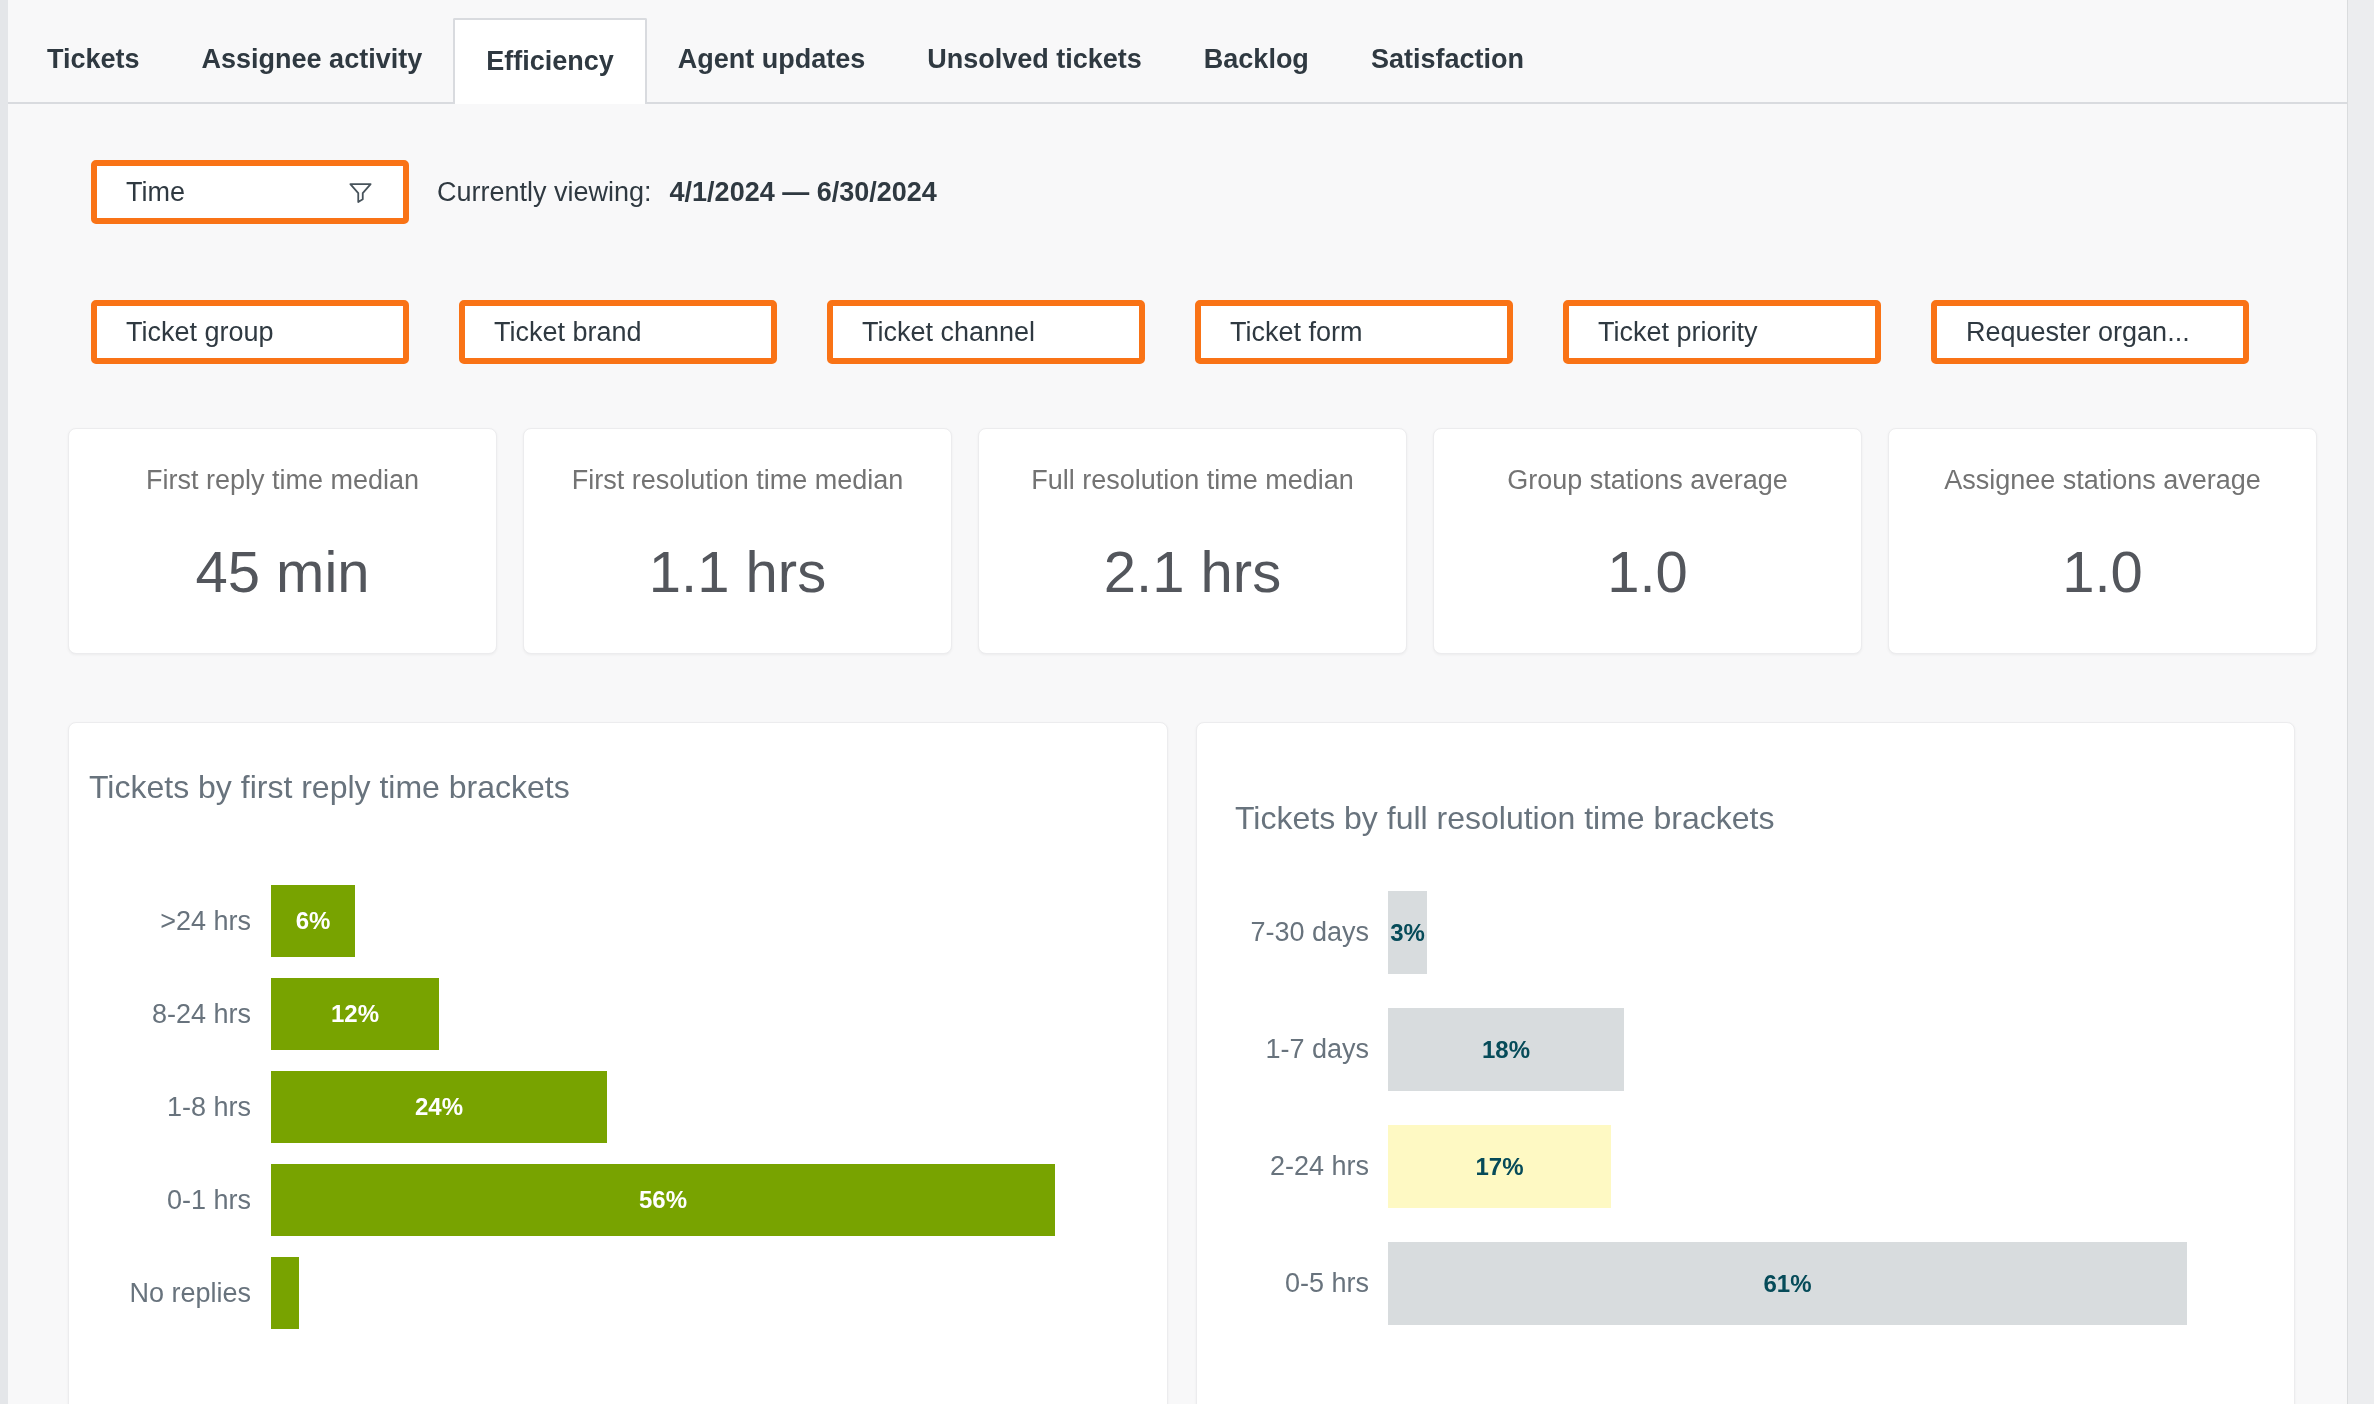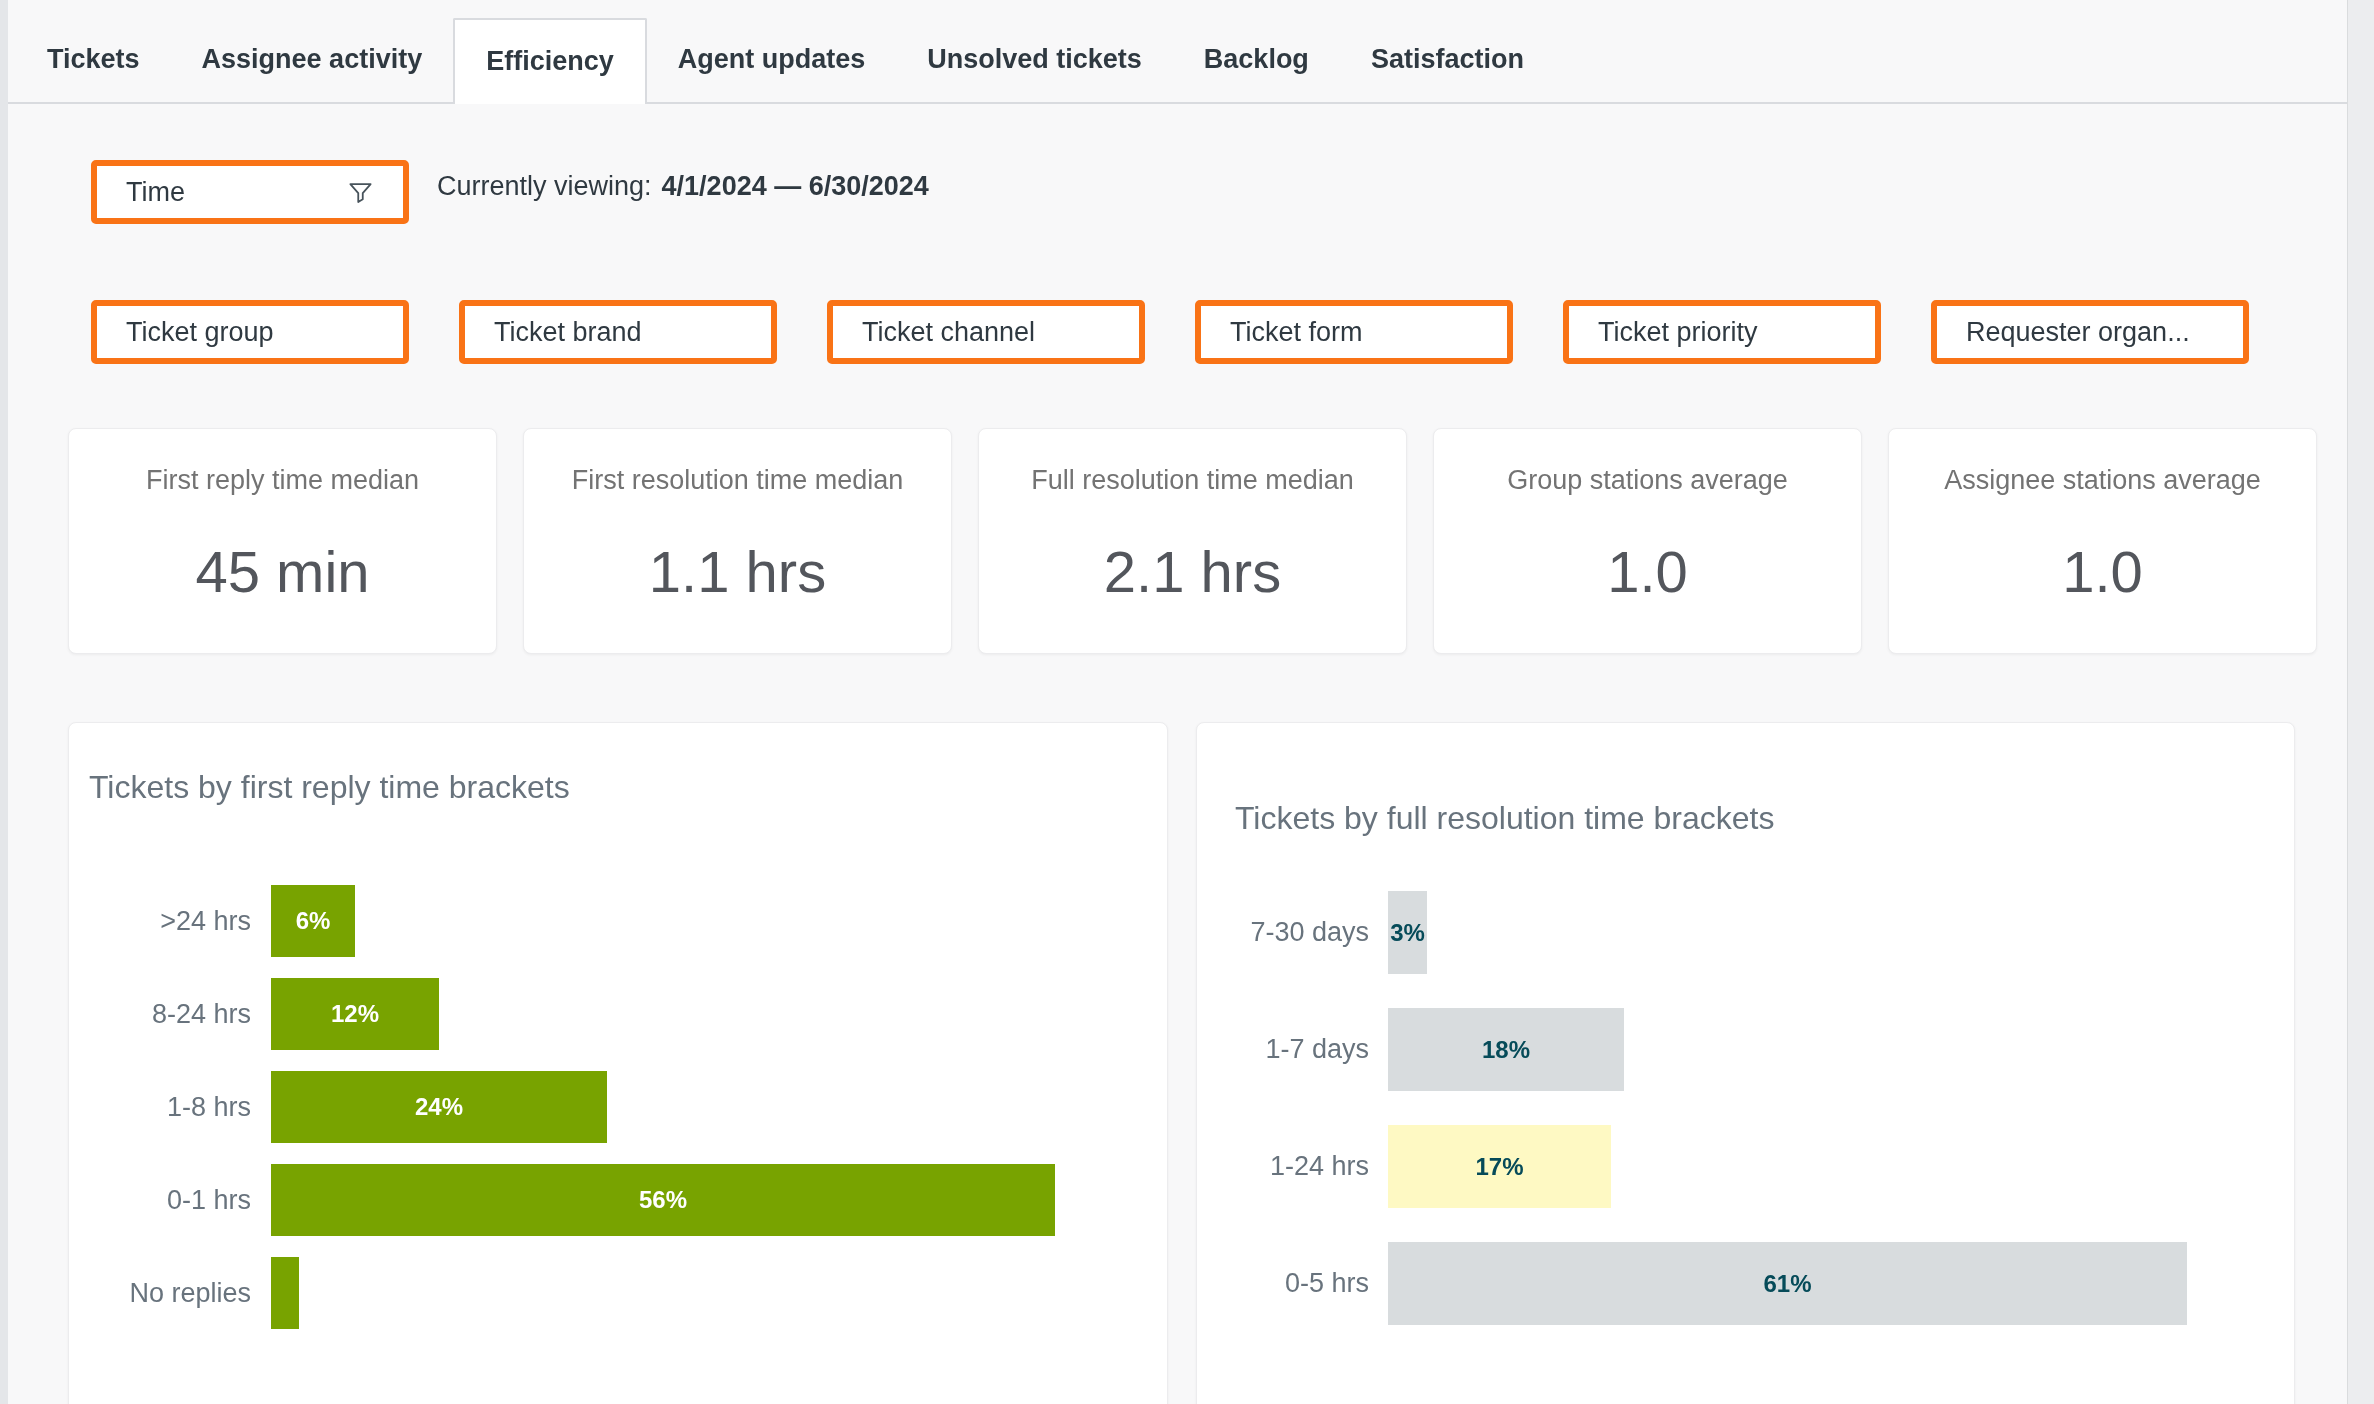--- a/index.html
+++ b/index.html
@@ -34,21 +34,21 @@
   }
 
   
   .btn {
     background:#FFFFFF; border:6px solid #f97316; border-radius:5px;
     font-size:27px; color:#2F3941; display:flex; align-items:center;
     padding:0 29px; cursor:pointer;
   }
   .time-btn { position:absolute; left:91px; top:160px; width:318px; height:64px; justify-content:space-between; }
   .funnel { width:27px; height:27px; }
-  .viewing { position:absolute; left:437px; top:154px; height:64px; display:flex; align-items:center; font-size:27px; gap:10px; }
+  .viewing { position:absolute; left:437px; top:160px; height:64px; display:flex; align-items:center; font-size:27px; gap:18px; }
   .viewing b { font-weight:bold; }
   .filter-row { position:absolute; left:91px; top:288px; display:flex; gap:50px; }
   .filter-row .btn { width:318px; height:64px;margin-top:12px; }
 
   
   .kpi-row { position:absolute; left:68px; top:428px; display:flex; gap:26px; }
   .kpi-card {
     width:429px; height:226px; background:#FFFFFF;
     border:1px solid #ECECEE; border-radius:8px;
     box-shadow:0 1px 3px rgba(0,0,0,0.05);
@@ -180,21 +180,21 @@
           <span class="bar-label" style="color: rgb(6, 75, 89);">3%</span>
         </div>
       </div>
       <div class="chart-row" style="top: 285px; height: 83px;">
         <div class="cat-label" style="width: 172px;">1-7 days</div>
         <div class="bar" style="left: 191px; width: 236px; background: rgb(216, 220, 222);">
           <span class="bar-label" style="color: rgb(6, 75, 89);">18%</span>
         </div>
       </div>
       <div class="chart-row" style="top: 402px; height: 83px;">
-        <div class="cat-label" style="width: 172px;">1-24 hrs</div>
+        <div class="cat-label" style="width: 172px;">2-24 hrs</div>
         <div class="bar" style="left: 191px; width: 223px; background: #fef9c3;">
           <span class="bar-label" style="color: rgb(6, 75, 89);">17%</span>
         </div>
       </div>
       <div class="chart-row" style="top: 519px; height: 83px;">
         <div class="cat-label" style="width: 172px;">0-5 hrs</div>
         <div class="bar" style="left: 191px; width: 799px; background: rgb(216, 220, 222);">
           <span class="bar-label" style="color: rgb(6, 75, 89);">61%</span>
         </div>
       </div>

